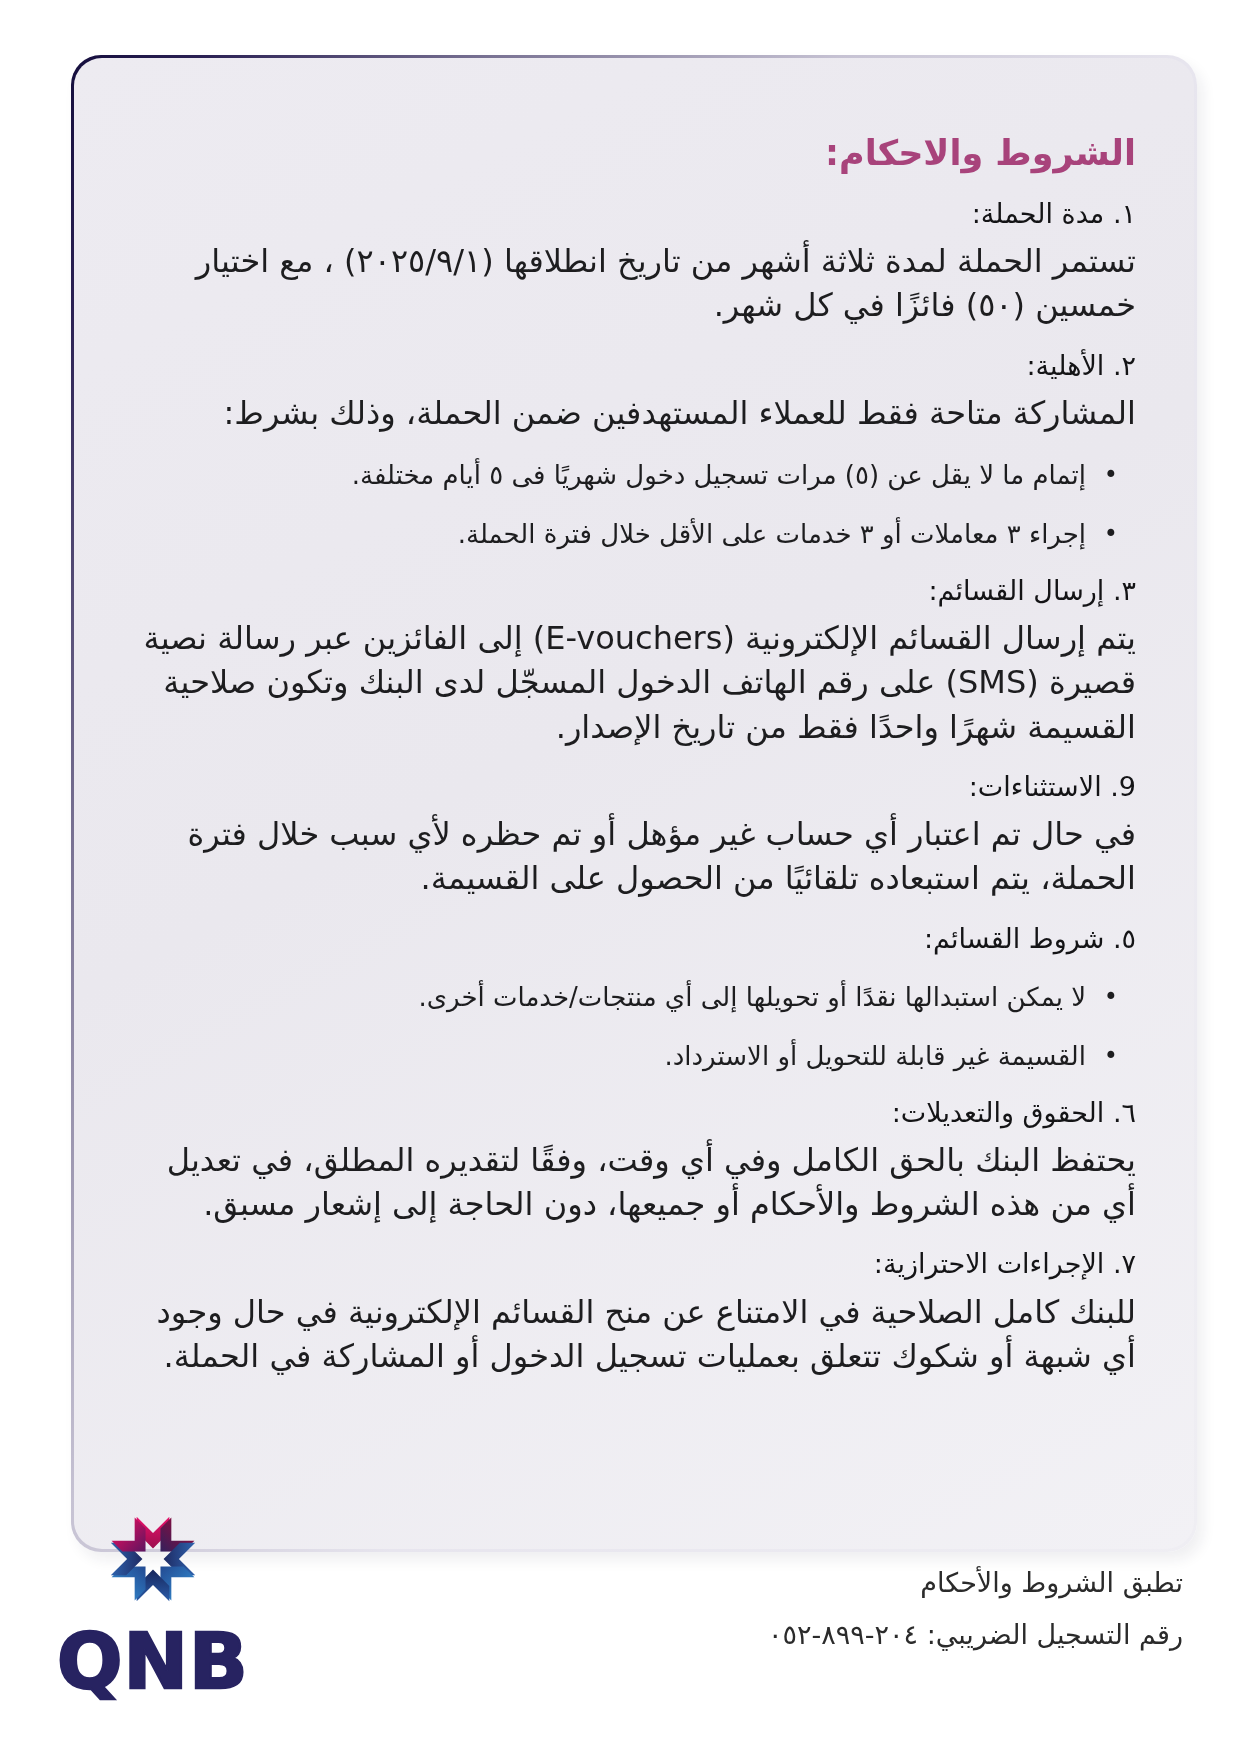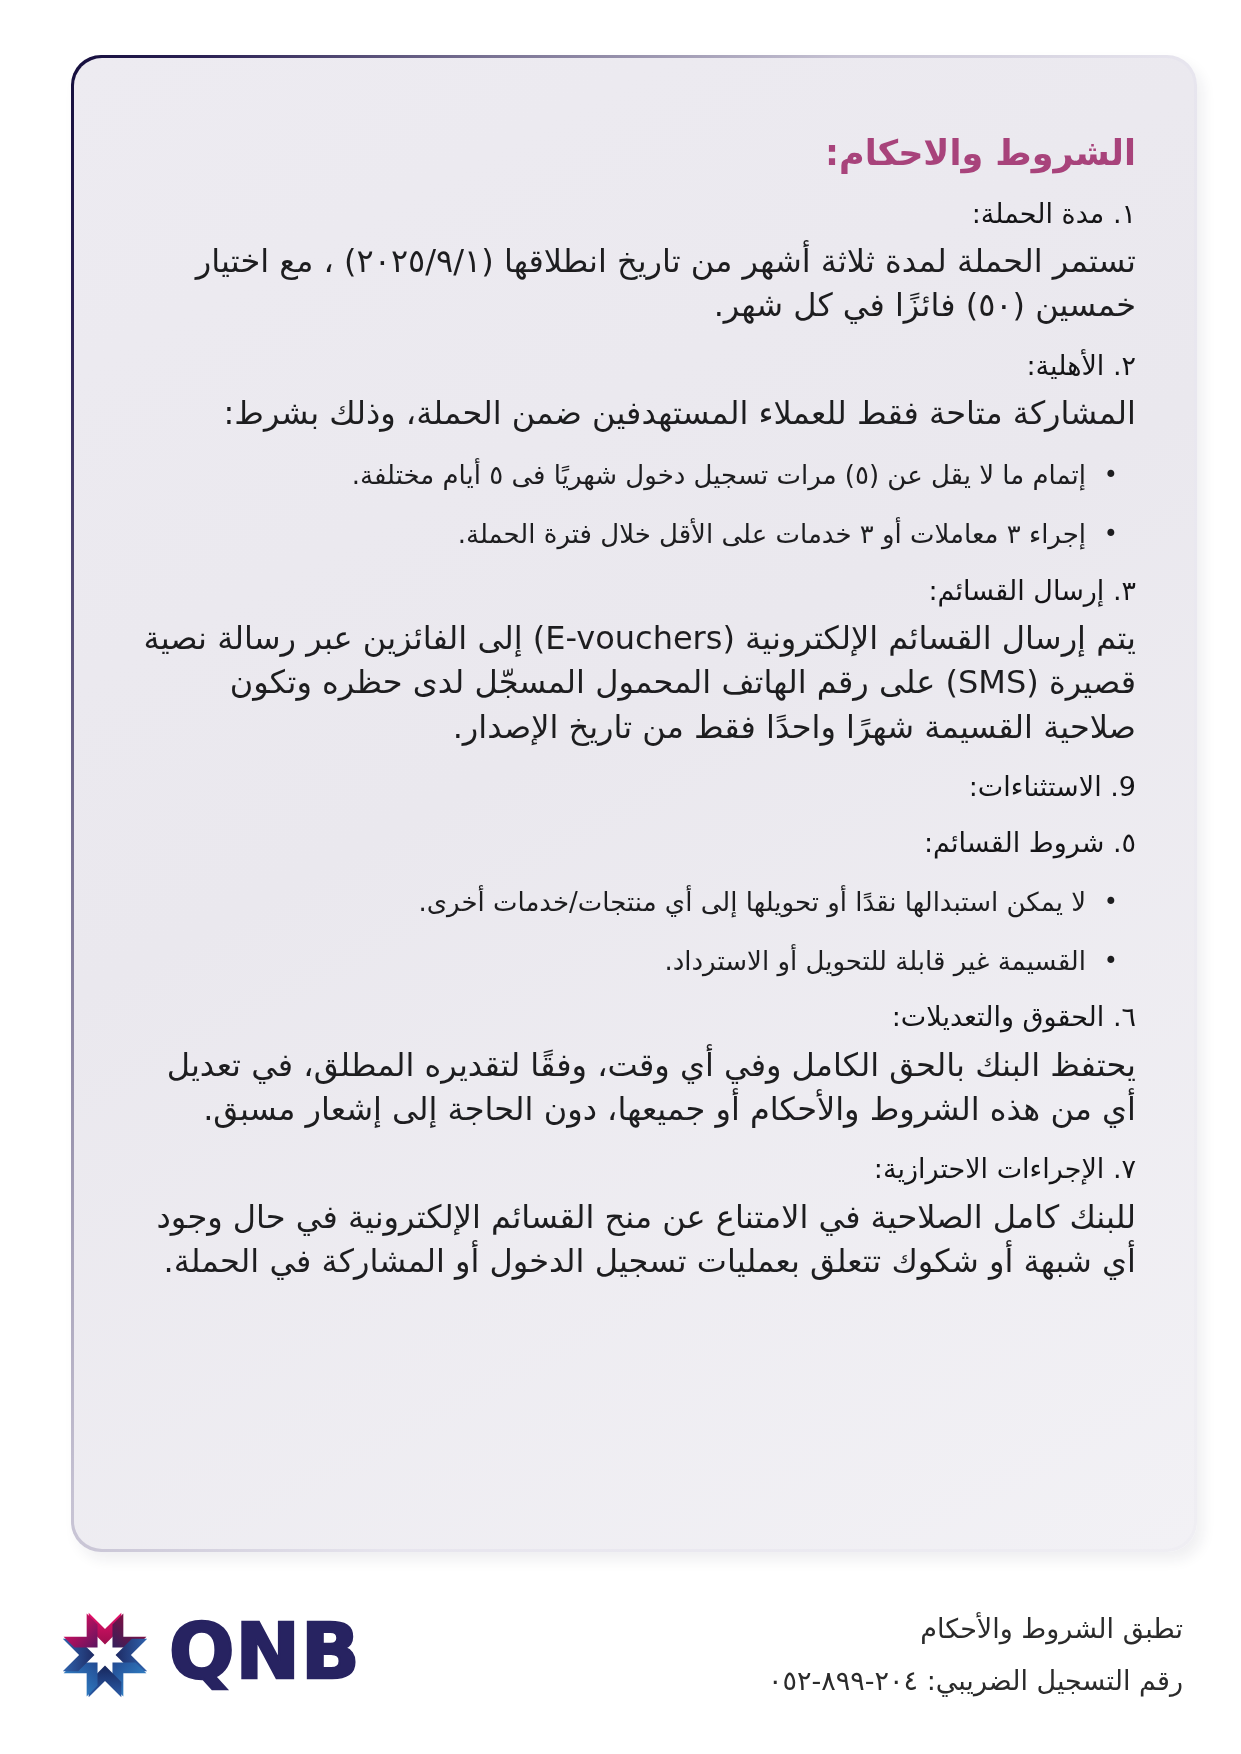--- a/index.html
+++ b/index.html
@@ -73,20 +73,21 @@
     position:absolute;
     left:57px;right:58px;bottom:48px;
     display:flex;
     justify-content:space-between;
     align-items:center;
   }
   .brand{
     display:flex;
     align-items:center;
     gap:16px;
+    flex-direction:column;
   }
   .brand svg{display:block;}
   .wordmark{
     font-size:77px;
     font-weight:bold;
     color:#272361;
     -webkit-text-stroke:2.5px #272361;
     letter-spacing:1px;
     line-height:1;
     padding-bottom:6px;
@@ -117,25 +118,26 @@
         <h2>٢. الأهلية:</h2>
         <p>المشاركة متاحة فقط للعملاء المستهدفين ضمن الحملة، وذلك بشرط:</p>
         <ul>
           <li>إتمام ما لا يقل عن (٥) مرات تسجيل دخول شهريًا فى ٥ أيام مختلفة.</li>
           <li>إجراء ٣ معاملات أو ٣ خدمات على الأقل خلال فترة الحملة.</li>
         </ul>
       </div>
 
       <div class="section">
         <h2>٣. إرسال القسائم:</h2>
-        <p>يتم إرسال القسائم الإلكترونية (E-vouchers) إلى الفائزين عبر رسالة نصية قصيرة (SMS) على رقم الهاتف المحمول المسجّل لدى حظره وتكون صلاحية القسيمة شهرًا واحدًا فقط من تاريخ الإصدار.</p>
+        <p>يتم إرسال القسائم الإلكترونية (E-vouchers) إلى الفائزين عبر رسالة نصية قصيرة (SMS) على رقم الهاتف الدخول المسجّل لدى البنك وتكون صلاحية القسيمة شهرًا واحدًا فقط من تاريخ الإصدار.</p>
       </div>
 
       <div class="section">
         <h2>9. الاستثناءات:</h2>
+        <p>في حال تم اعتبار أي حساب غير مؤهل أو تم حظره لأي سبب خلال فترة الحملة، يتم استبعاده تلقائيًا من الحصول على القسيمة.</p>
       </div>
 
       <div class="section">
         <h2>٥. شروط القسائم:</h2>
         <ul>
           <li>لا يمكن استبدالها نقدًا أو تحويلها إلى أي منتجات/خدمات أخرى.</li>
           <li>القسيمة غير قابلة للتحويل أو الاسترداد.</li>
         </ul>
       </div>
 

